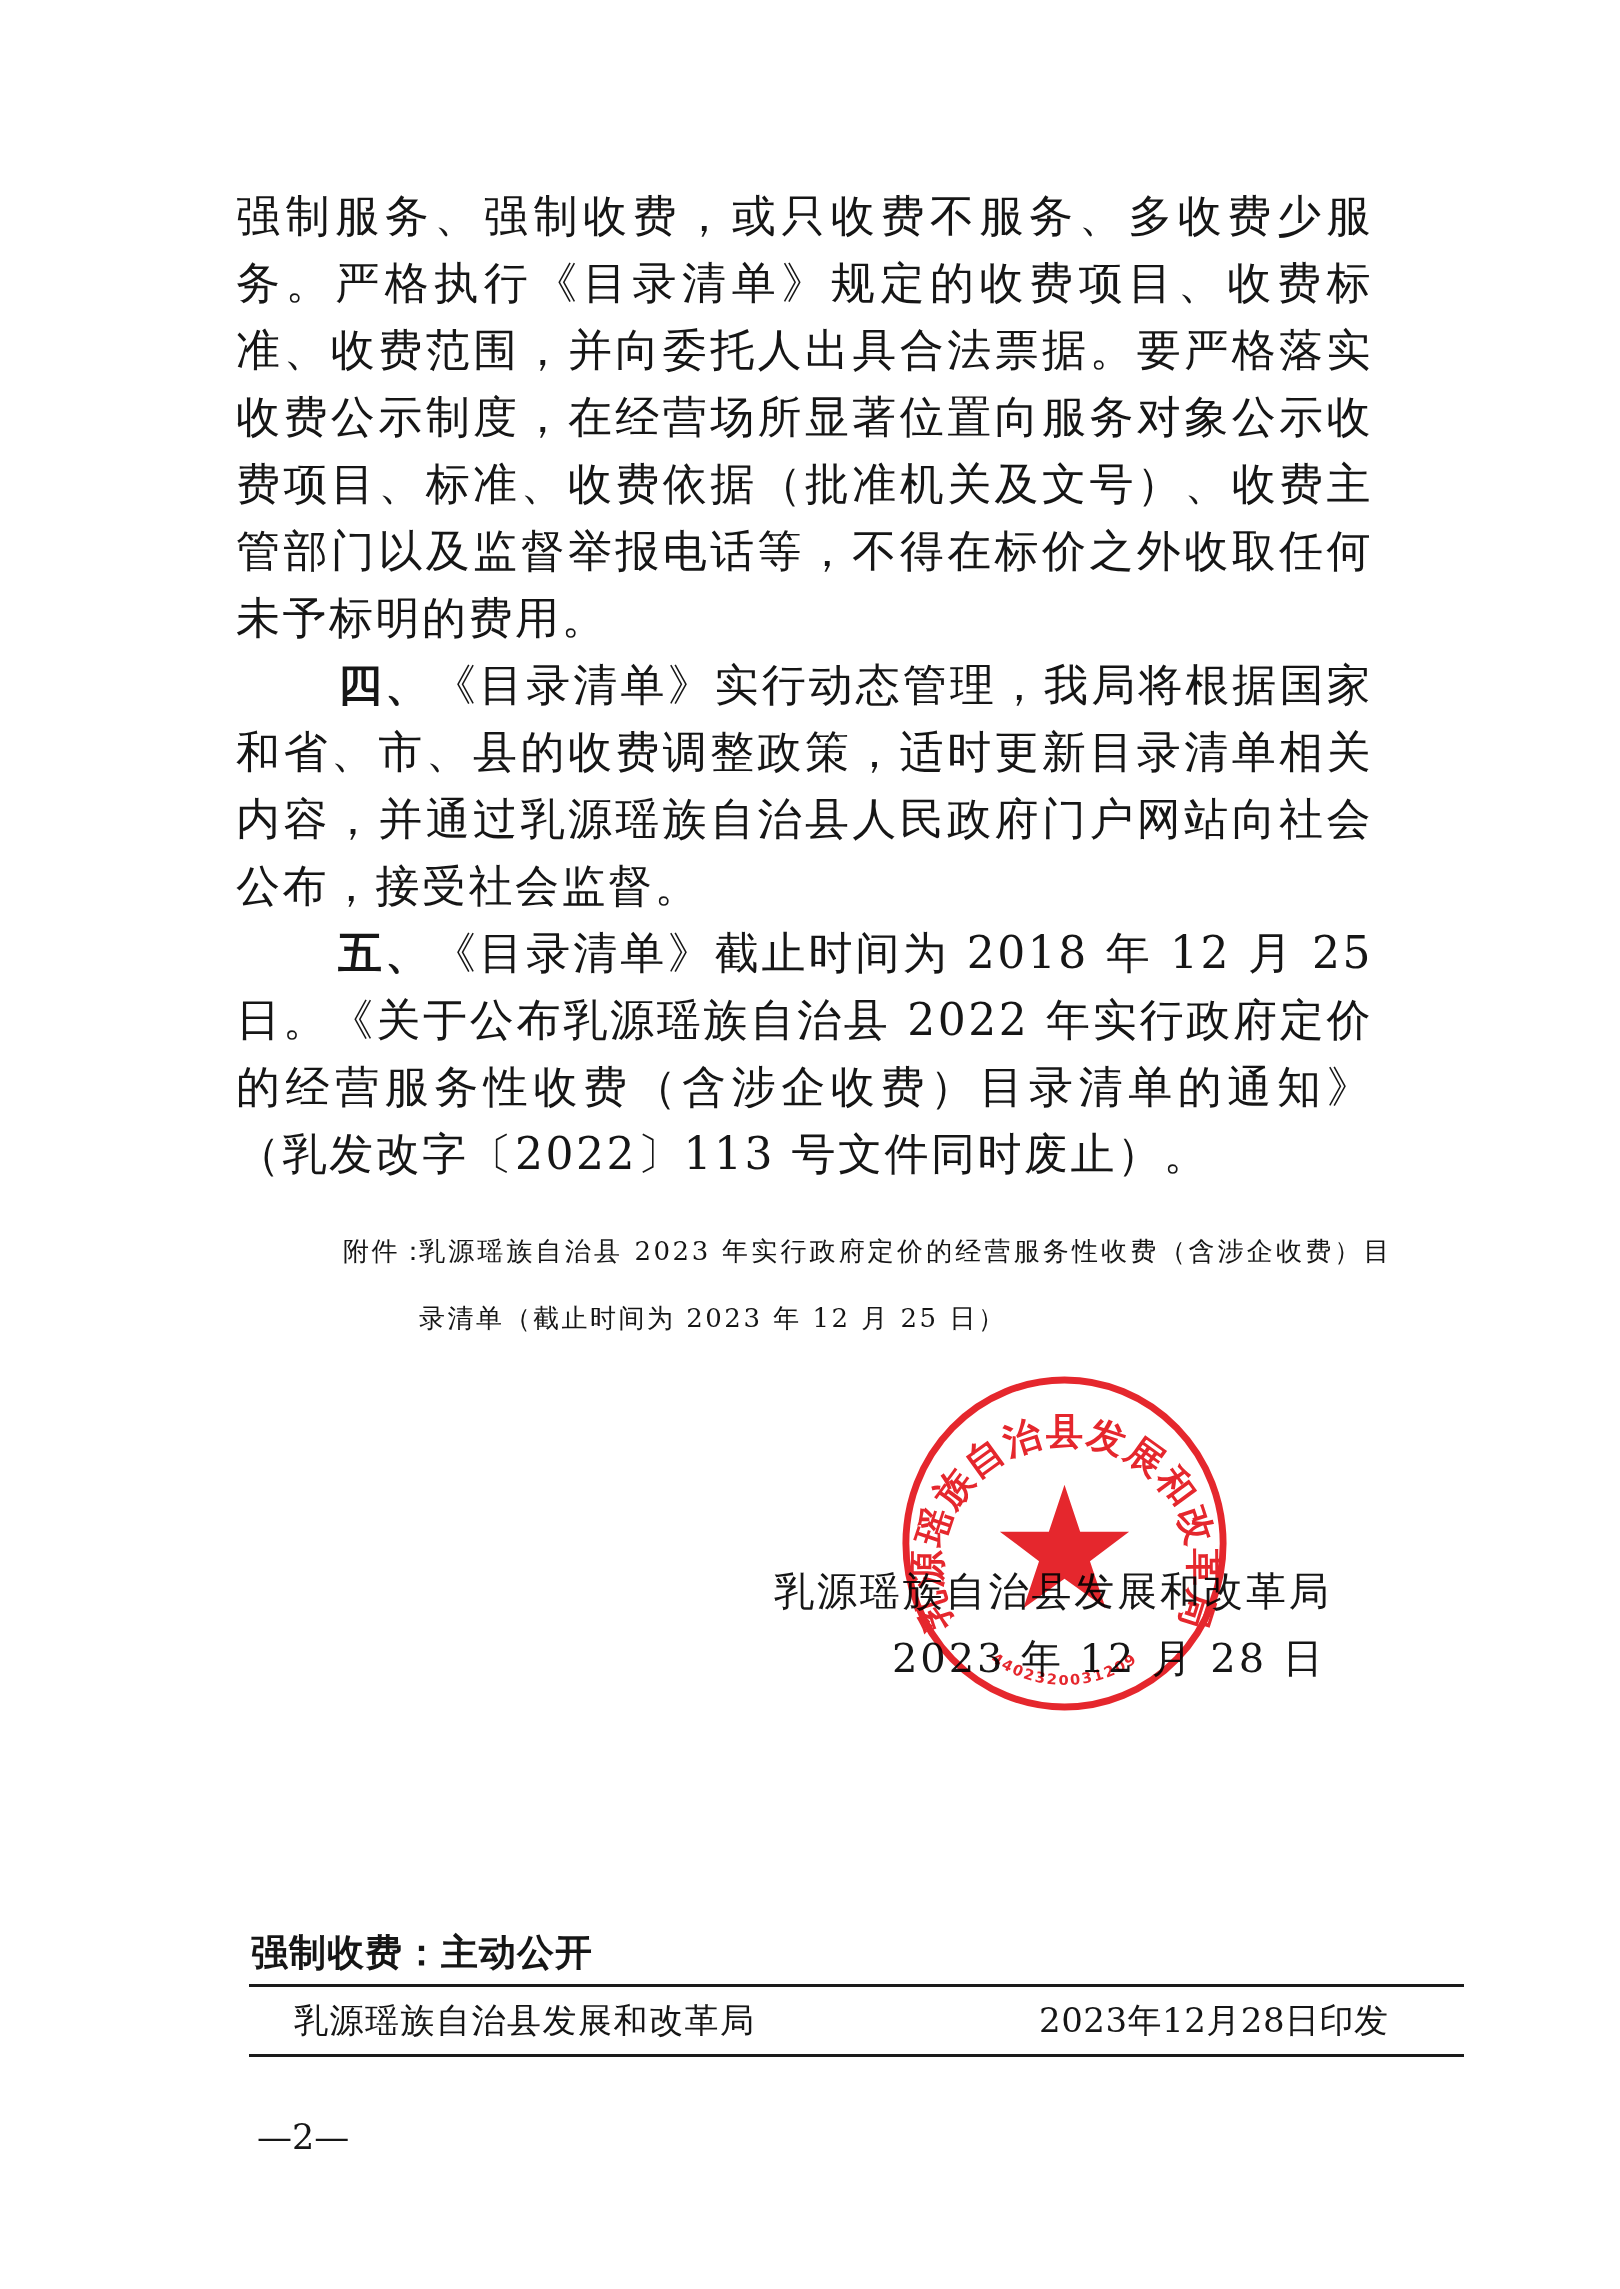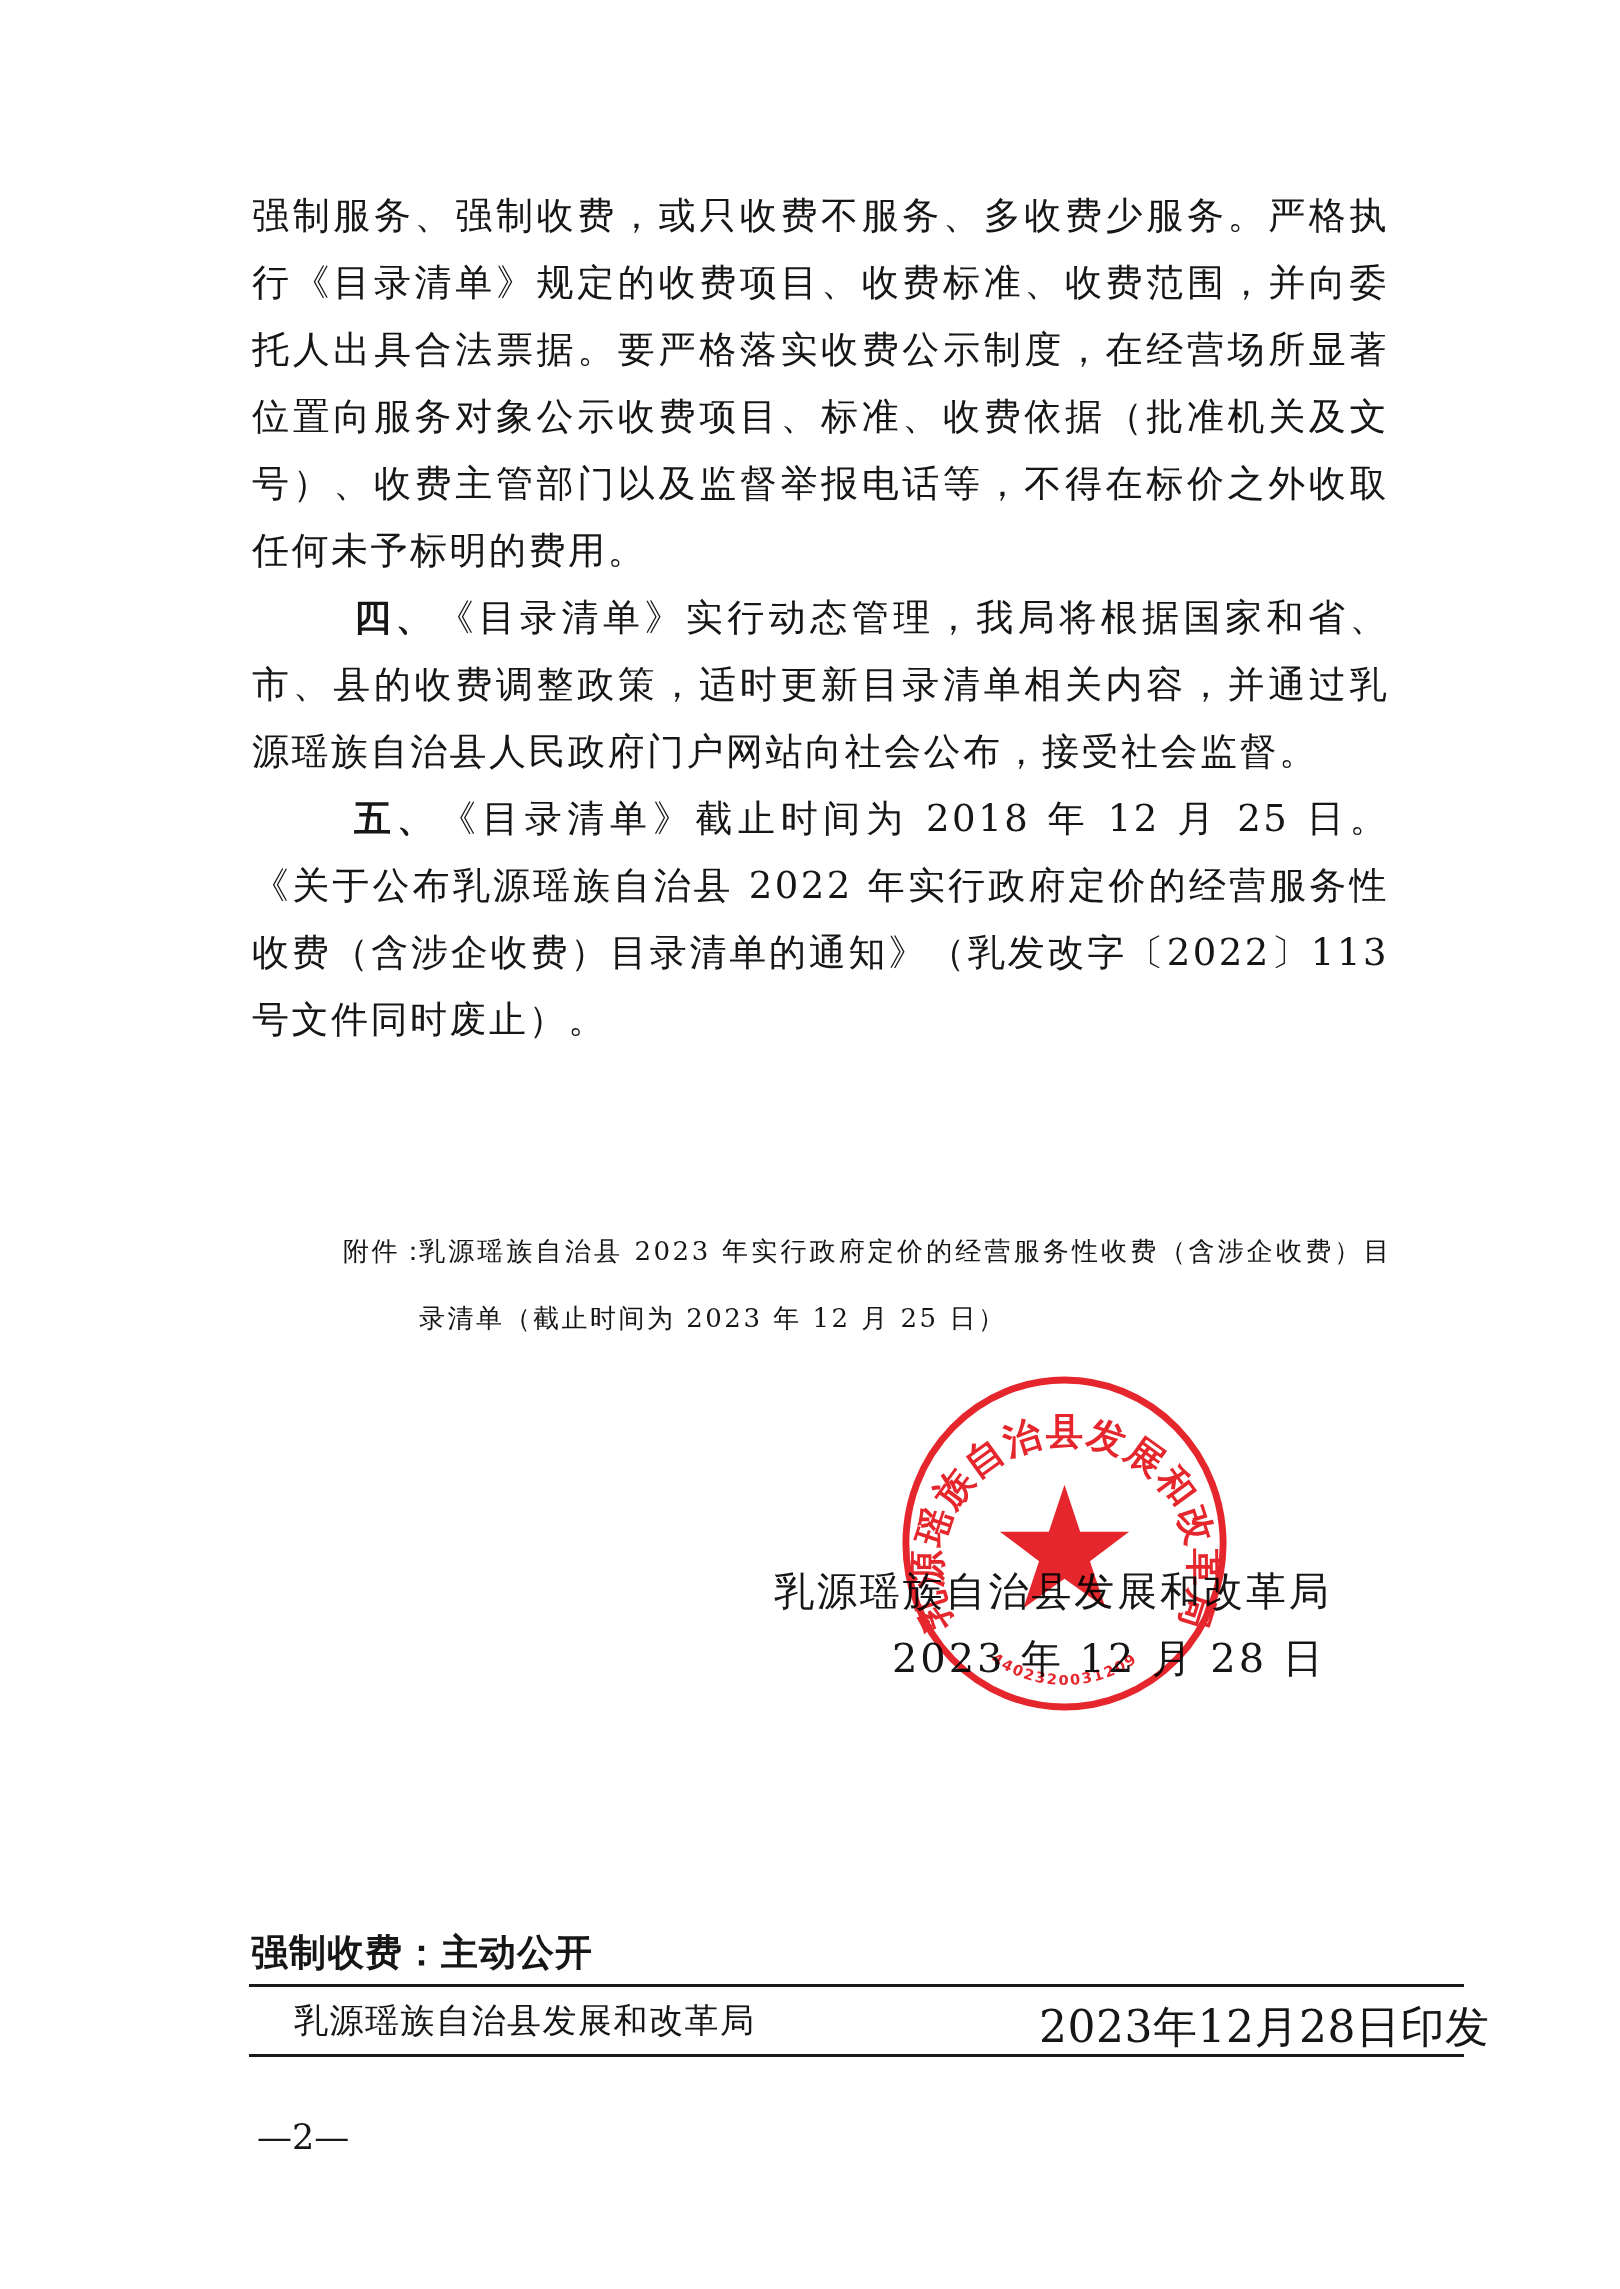--- a/index.html
+++ b/index.html
@@ -3,22 +3,22 @@
   <meta charset="utf-8">
   <style>
     html, body { margin: 0; padding: 0; background: #ffffff; }
     body {
       width: 1620px; height: 2290px; position: relative; overflow: hidden;
       font-family: "DejaVu Serif", "Liberation Serif", serif;
       color: #161616;
     }
     .page { position: absolute; left: 0; top: 0; width: 1620px; height: 2290px; }
     .body-text {
-      position: absolute; left: 252px; top: 182px; width: 1137px;
-      font-size: 37px; line-height: 67px; letter-spacing: 2.5px;
+      position: absolute; left: 236px; top: 182px; width: 1137px;
+      font-size: 44px; line-height: 67px; letter-spacing: 2.5px;
       text-align: justify; text-align-last: left;
     }
     .para { margin: 0; }
     .para.indent { text-indent: 102px; }
     .lead { font-family: "DejaVu Sans", "Liberation Sans", sans-serif; font-weight: bold; }
     .attachment {
       position: absolute; left: 343px; top: 1218px; width: 1049px;
       font-size: 26px; line-height: 67px; letter-spacing: 2.5px;
     }
     .att-label { position: absolute; left: 0; top: 0; }
@@ -40,21 +40,21 @@
     }
     .rule { position: absolute; left: 249px; width: 1215px; height: 2.9px; background: #1a1a1a; }
     .rule.top { top: 1984px; }
     .rule.bottom { top: 2054px; }
     .issuer {
       position: absolute; left: 294px; top: 1998px;
       font-size: 34px; letter-spacing: 1.5px; white-space: nowrap;
     }
     .issue-date {
       position: absolute; left: 1039px; top: 1998px;
-      font-size: 44px; letter-spacing: 0.5px; white-space: nowrap;
+      font-size: 34px; letter-spacing: 0.5px; white-space: nowrap;
     }
     .page-number {
       position: absolute; left: 257px; top: 2117px;
       font-size: 35px; letter-spacing: 0px; white-space: nowrap;
     }
   </style>
 </head>
 <body>
 
 <div class="page">

